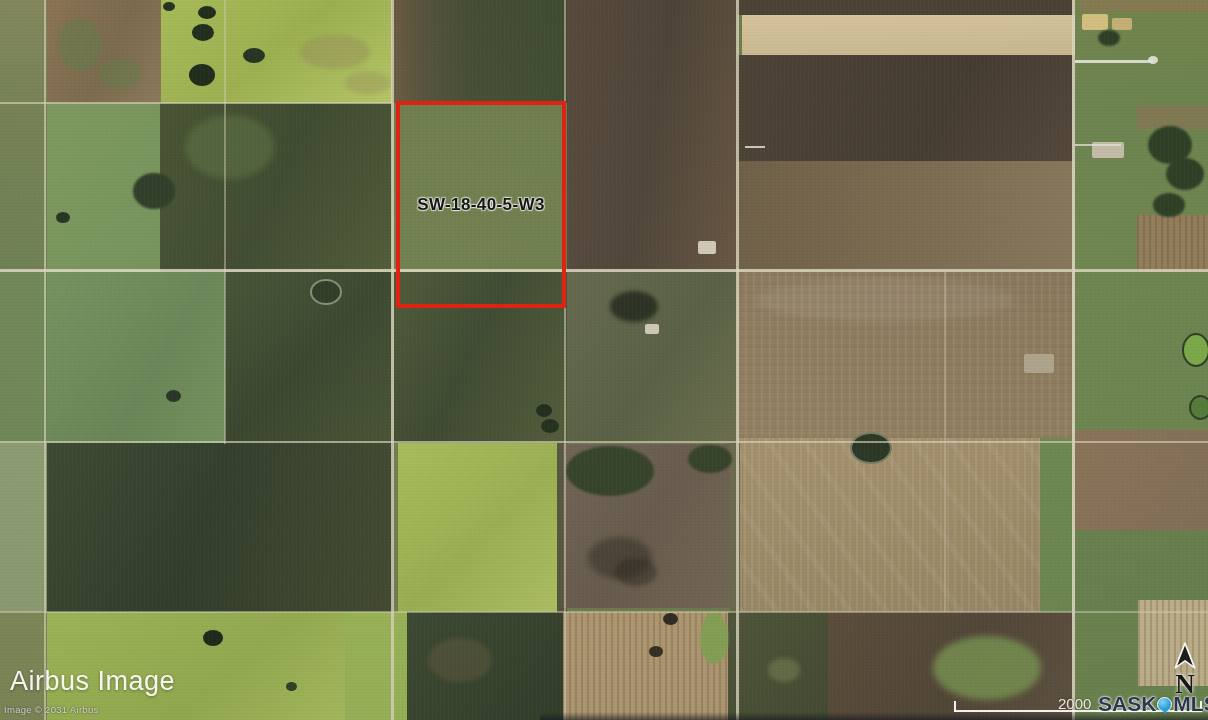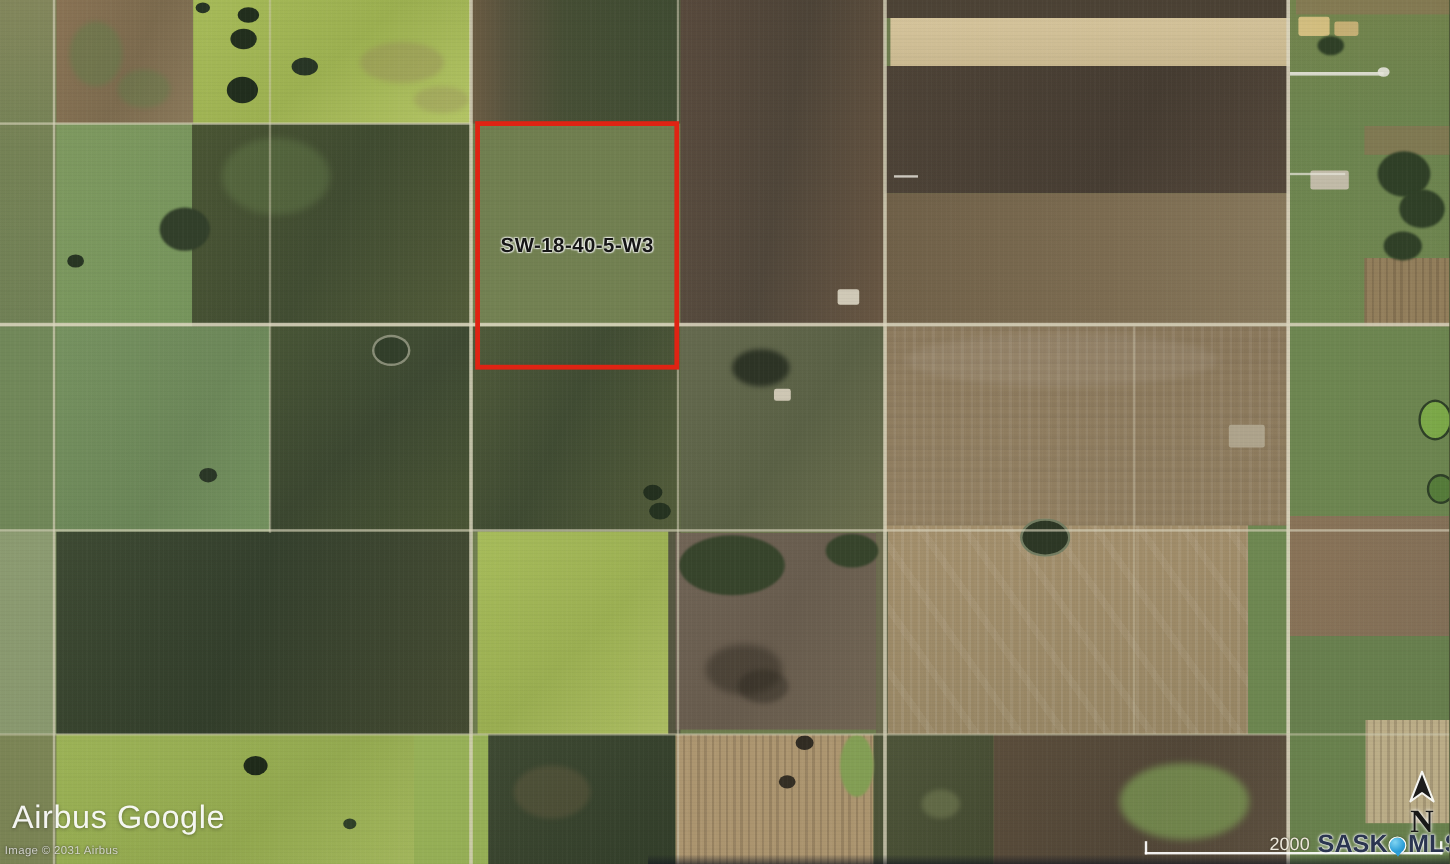--- a/index.html
+++ b/index.html
@@ -207,21 +207,21 @@
 
   <div class="noise"></div>
   <div class="p" style="left:540px;top:712px;width:668px;height:8px;background:linear-gradient(180deg,transparent,rgba(18,22,32,.6));"></div>
 
   <div class="parcel" style="left:396px;top:101px;width:170px;height:207px;">
     <span class="parcel-label">SW-18-40-5-W3</span>
   </div>
 
   <div class="ge-logo">
     <span class="g">Airbus</span>
-    <span class="e">Google</span>
+    <span class="e">Image</span>
   </div>
   <div class="attribution">Image © 2031 Airbus</div>
 
   <div>
     <div class="scale-line" style="left:954px;top:710px;width:248px;height:2px;"></div>
     <div class="scale-line" style="left:954px;top:701px;width:2px;height:11px;"></div>
     <div class="scale-line" style="left:1200px;top:701px;width:2px;height:11px;"></div>
     <span class="scale-text">2000</span>
   </div>
 

